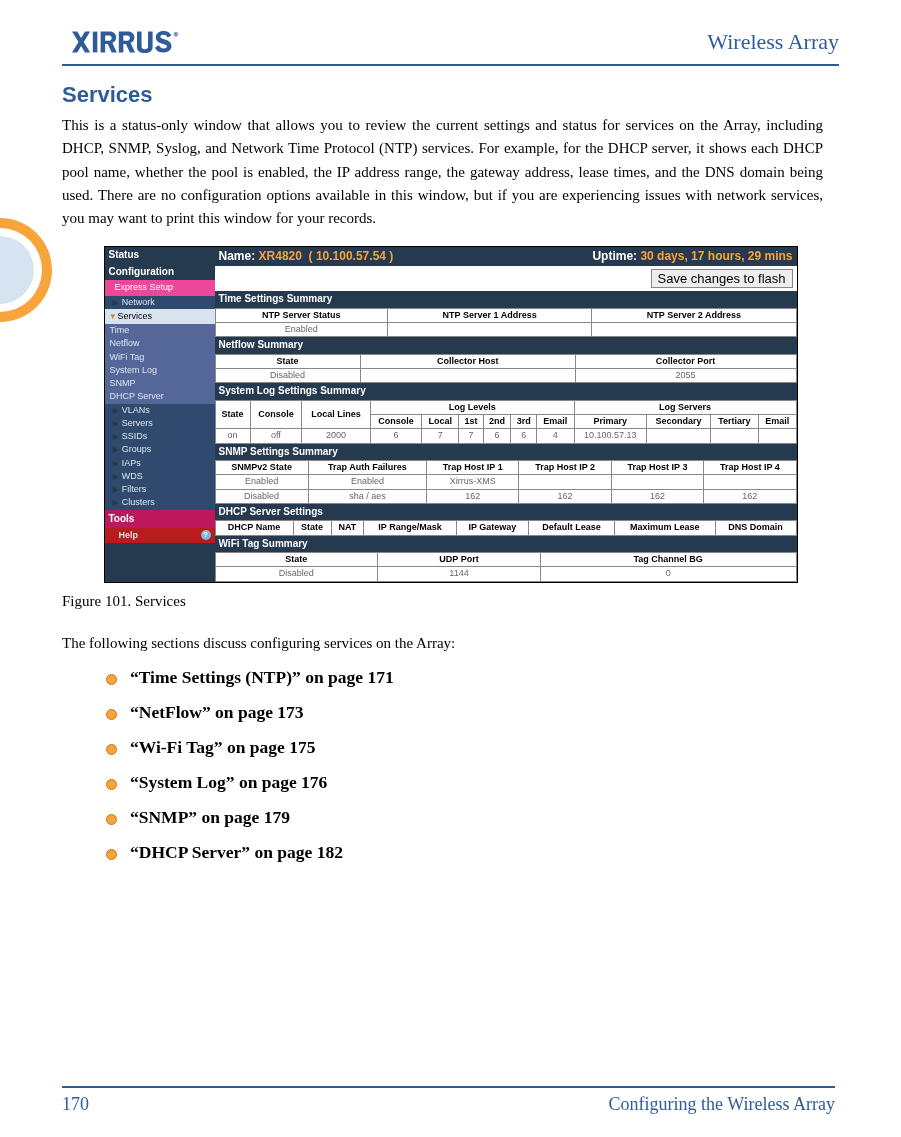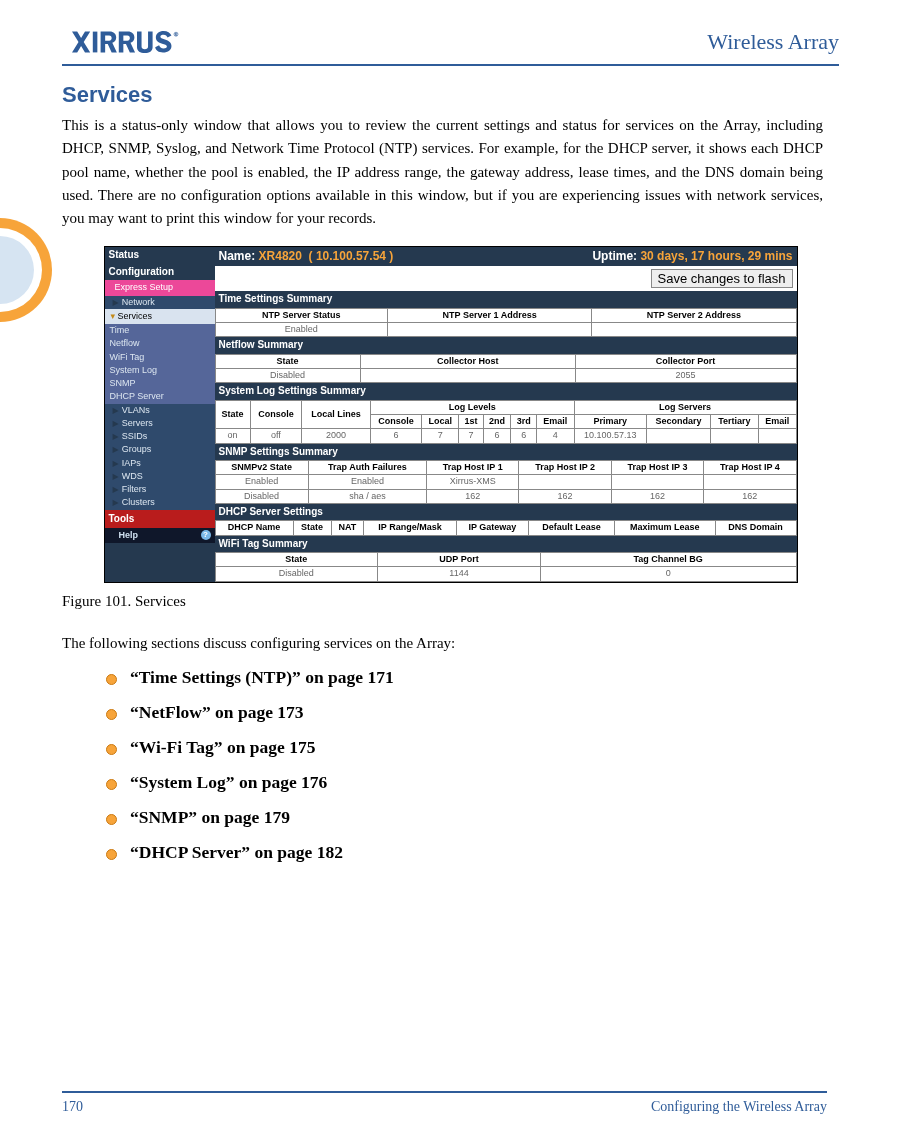--- a/index.html
+++ b/index.html
@@ -13,36 +13,36 @@
   .tabs-circle{position:absolute;left:0;top:210px;}
   .figure{width:692px;margin:16px auto 6px auto;border:1px solid #000;font-family:Arial,sans-serif;font-size:9.5px;line-height:1.25;}
   .fcap{text-align:left;font-size:15px;margin:10px 0 22px 0;}
   .row{display:flex;}
   .nav{width:110px;background:#25394f;color:#fff;font-weight:bold;font-size:10px;}
   .nav .h{padding:2px 4px;}
   .nav .ex{background:#ec4899;padding:2px 4px 2px 10px;font-weight:normal;font-size:9px;}
   .nav .sv{background:#d9e3ef;color:#000;padding:2px 4px 2px 6px;font-weight:normal;font-size:9px;}
   .nav .sub{background:#569;padding:1px 4px 1px 5px;font-weight:normal;font-size:9px;color:#dce6f0;}
   .nav .lnk{background:#2f4a6c;padding:1px 4px 1px 8px;font-weight:normal;font-size:9px;color:#dce6f0;}
-  .nav .tools{background:#b91c1c;padding:3px 4px;font-size:10px;}
-  .nav .help{background:#0f172a;padding:2px 4px 2px 14px;font-size:9px;color:#cfe0ef;display:flex;justify-content:space-between;}
+  .nav .tools{background:#be185d;padding:3px 4px;font-size:10px;}
+  .nav .help{background:#b91c1c;padding:2px 4px 2px 14px;font-size:9px;color:#cfe0ef;display:flex;justify-content:space-between;}
   .main{flex:1;background:#fff;}
   .top{background:#25394f;color:#fff;display:flex;justify-content:space-between;padding:2px 4px;font-weight:bold;font-size:12px;}
   .top .or{color:#f7a43a;font-weight:bold;}
   .btnrow{display:flex;justify-content:flex-end;padding:3px 4px;background:#fff;}
   .btn{border:1px solid #888;background:#eee;font-size:13px;padding:1px 6px;}
   .bar{background:#25394f;color:#fff;padding:2px 4px;font-size:10px;font-weight:bold;}
   table{border-collapse:collapse;width:100%;}
   td,th{border:1px solid #888;padding:1px 3px;text-align:center;font-size:9px;background:#fff;font-weight:normal;}
   th{font-weight:bold;border-radius:7px;}
   .dim{color:#666;}
   ul.sec-list{list-style:none;padding:0;margin:0 0 0 44px;}
   ul.sec-list li{font-size:17.5px;margin:0 0 14px 0;position:relative;padding-left:24px;font-weight:bold;}
   ul.sec-list li::before{content:"";position:absolute;left:0;top:7px;width:9px;height:9px;border-radius:50%;background:#f7a43a;border:1px solid #cb7a12;}
-  .footer{position:absolute;left:62px;right:74px;bottom:22px;border-top:2px solid #2f5c99;display:flex;justify-content:space-between;font-size:14px;color:#2f5c99;padding-top:6px;}
+  .footer{position:absolute;left:62px;right:66px;bottom:22px;border-top:2px solid #2f5c99;display:flex;justify-content:space-between;font-size:18px;color:#2f5c99;padding-top:6px;}
   .arrow{color:#25394f;font-size:8px;margin-right:3px;}
   .help-icon{display:inline-block;width:10px;height:10px;border-radius:50%;background:#7bb8e8;color:#fff;font-weight:bold;text-align:center;line-height:10px;font-size:8px;}
 </style>
 </head>
 <body>
 
 <div class="page">
   <div class="header">
     <span class="logo">
       <svg viewBox="0 0 200 40" width="150">

